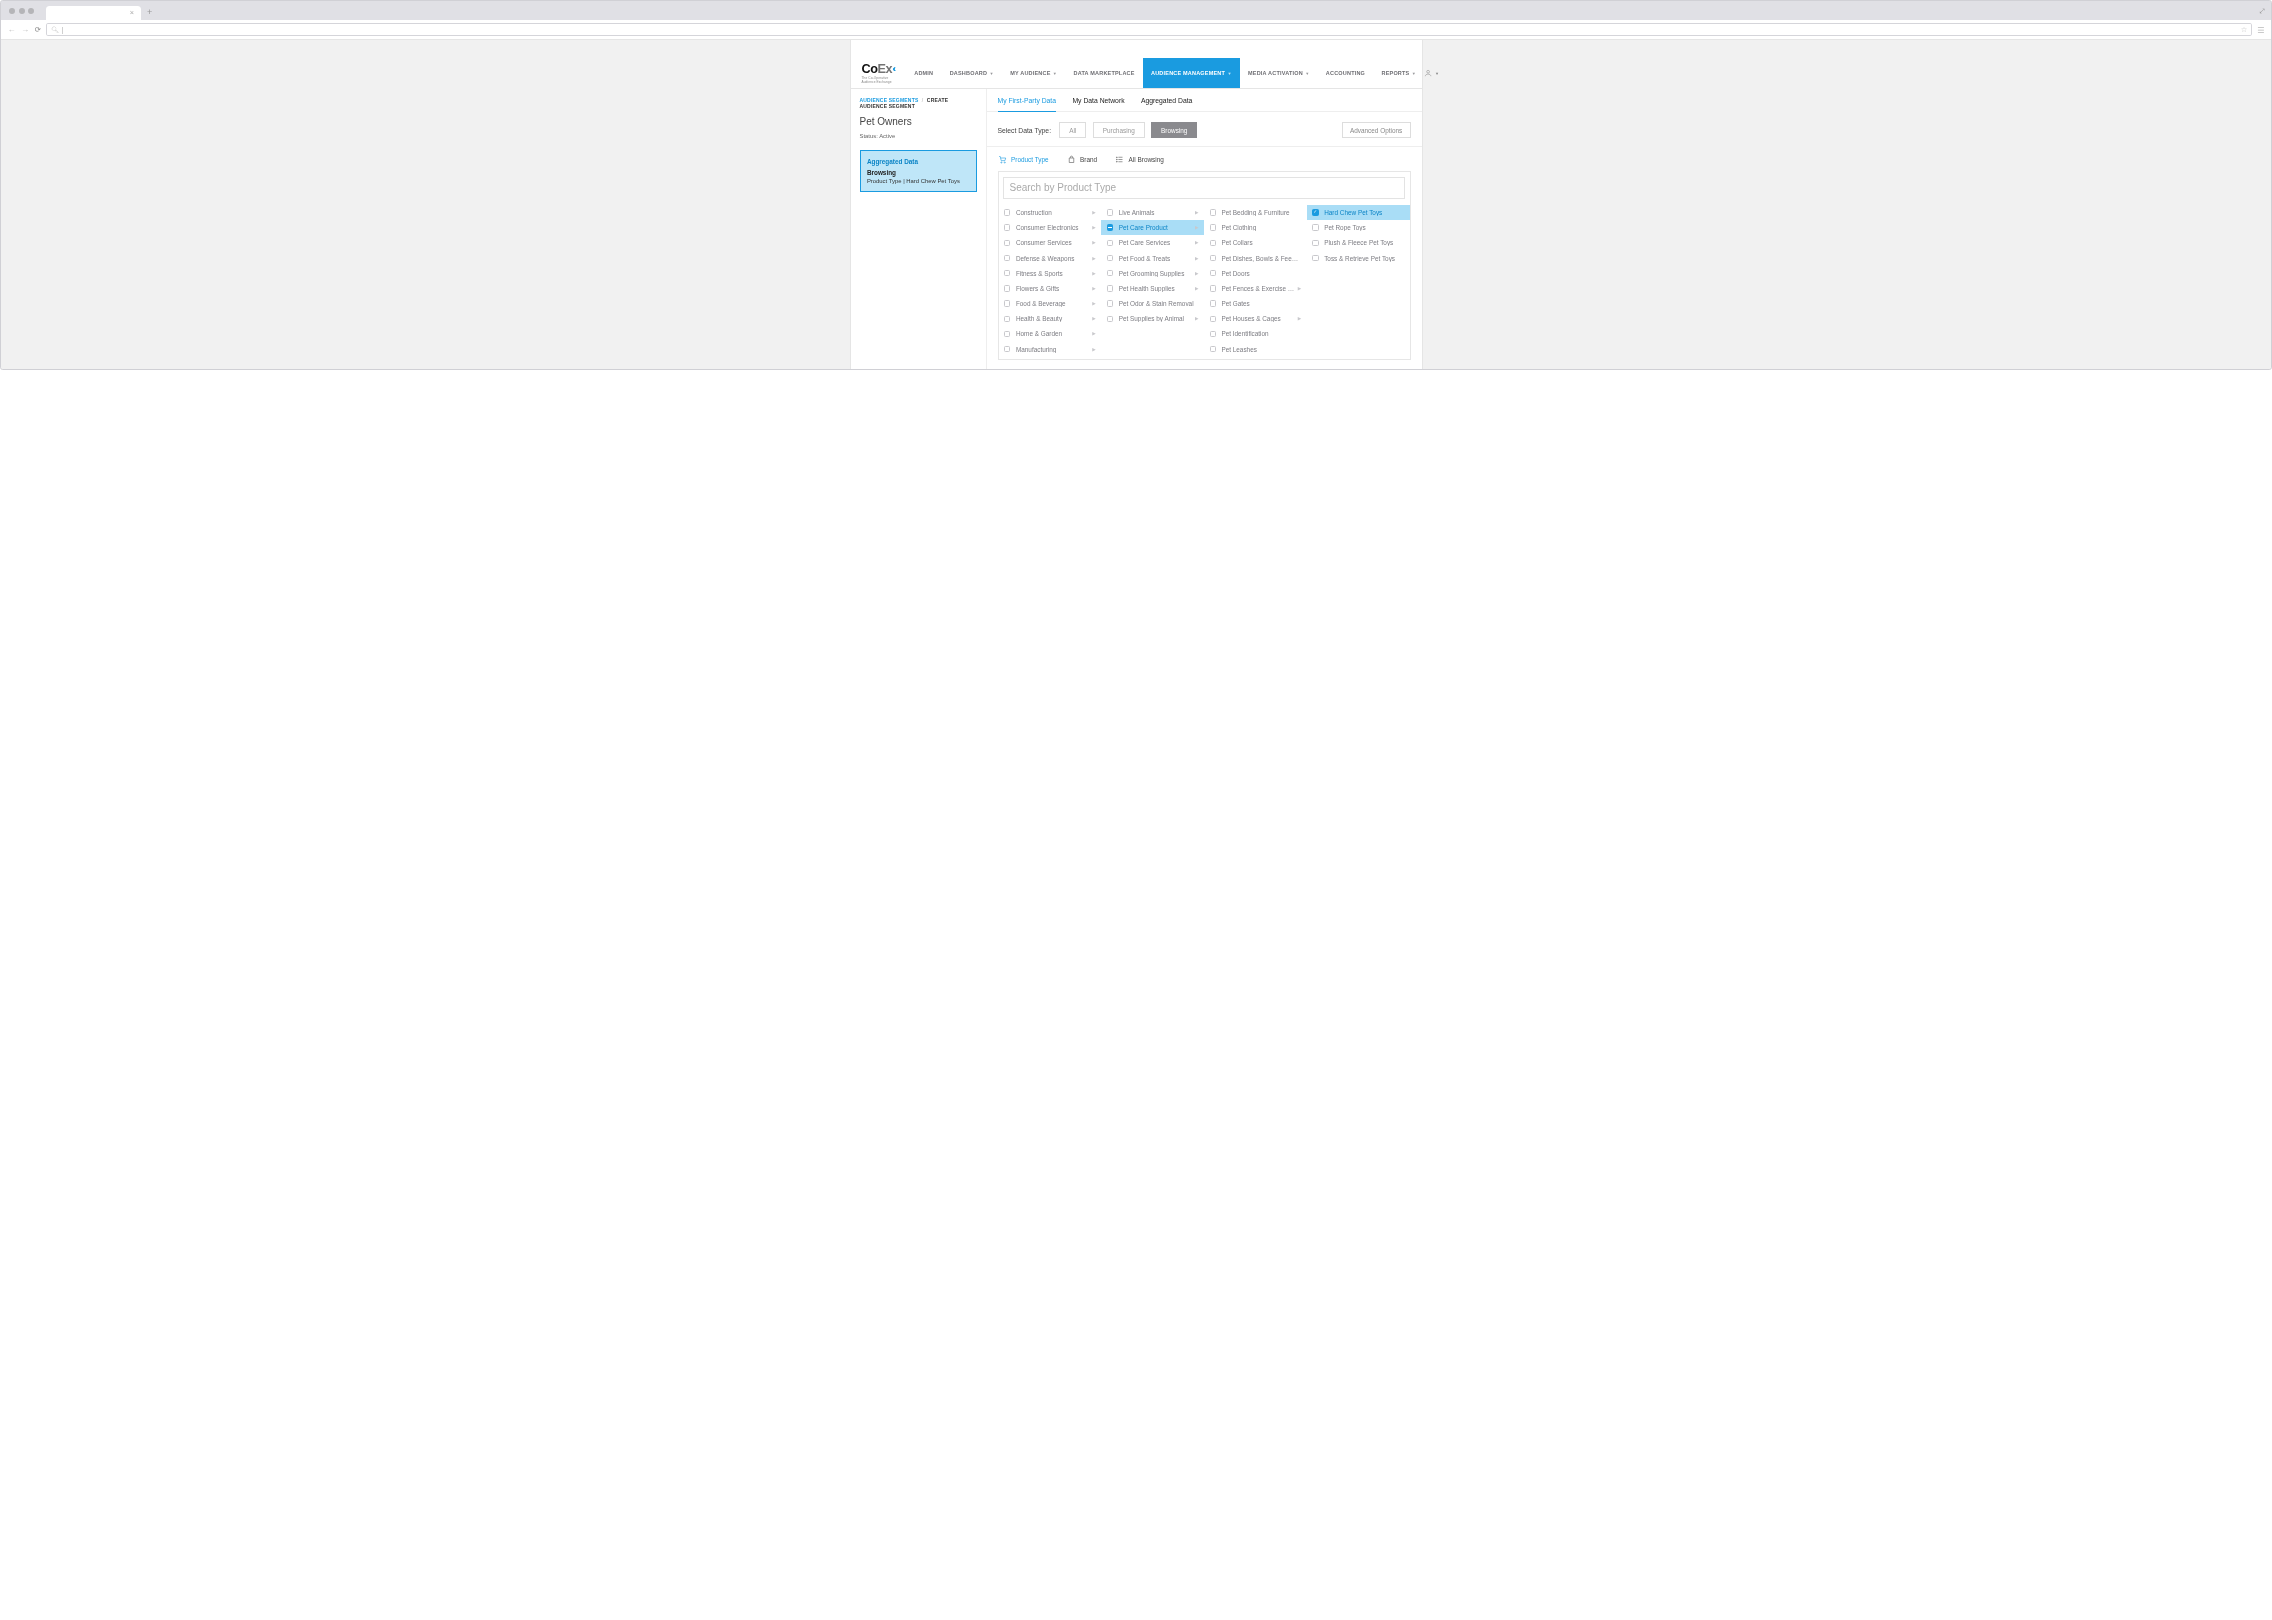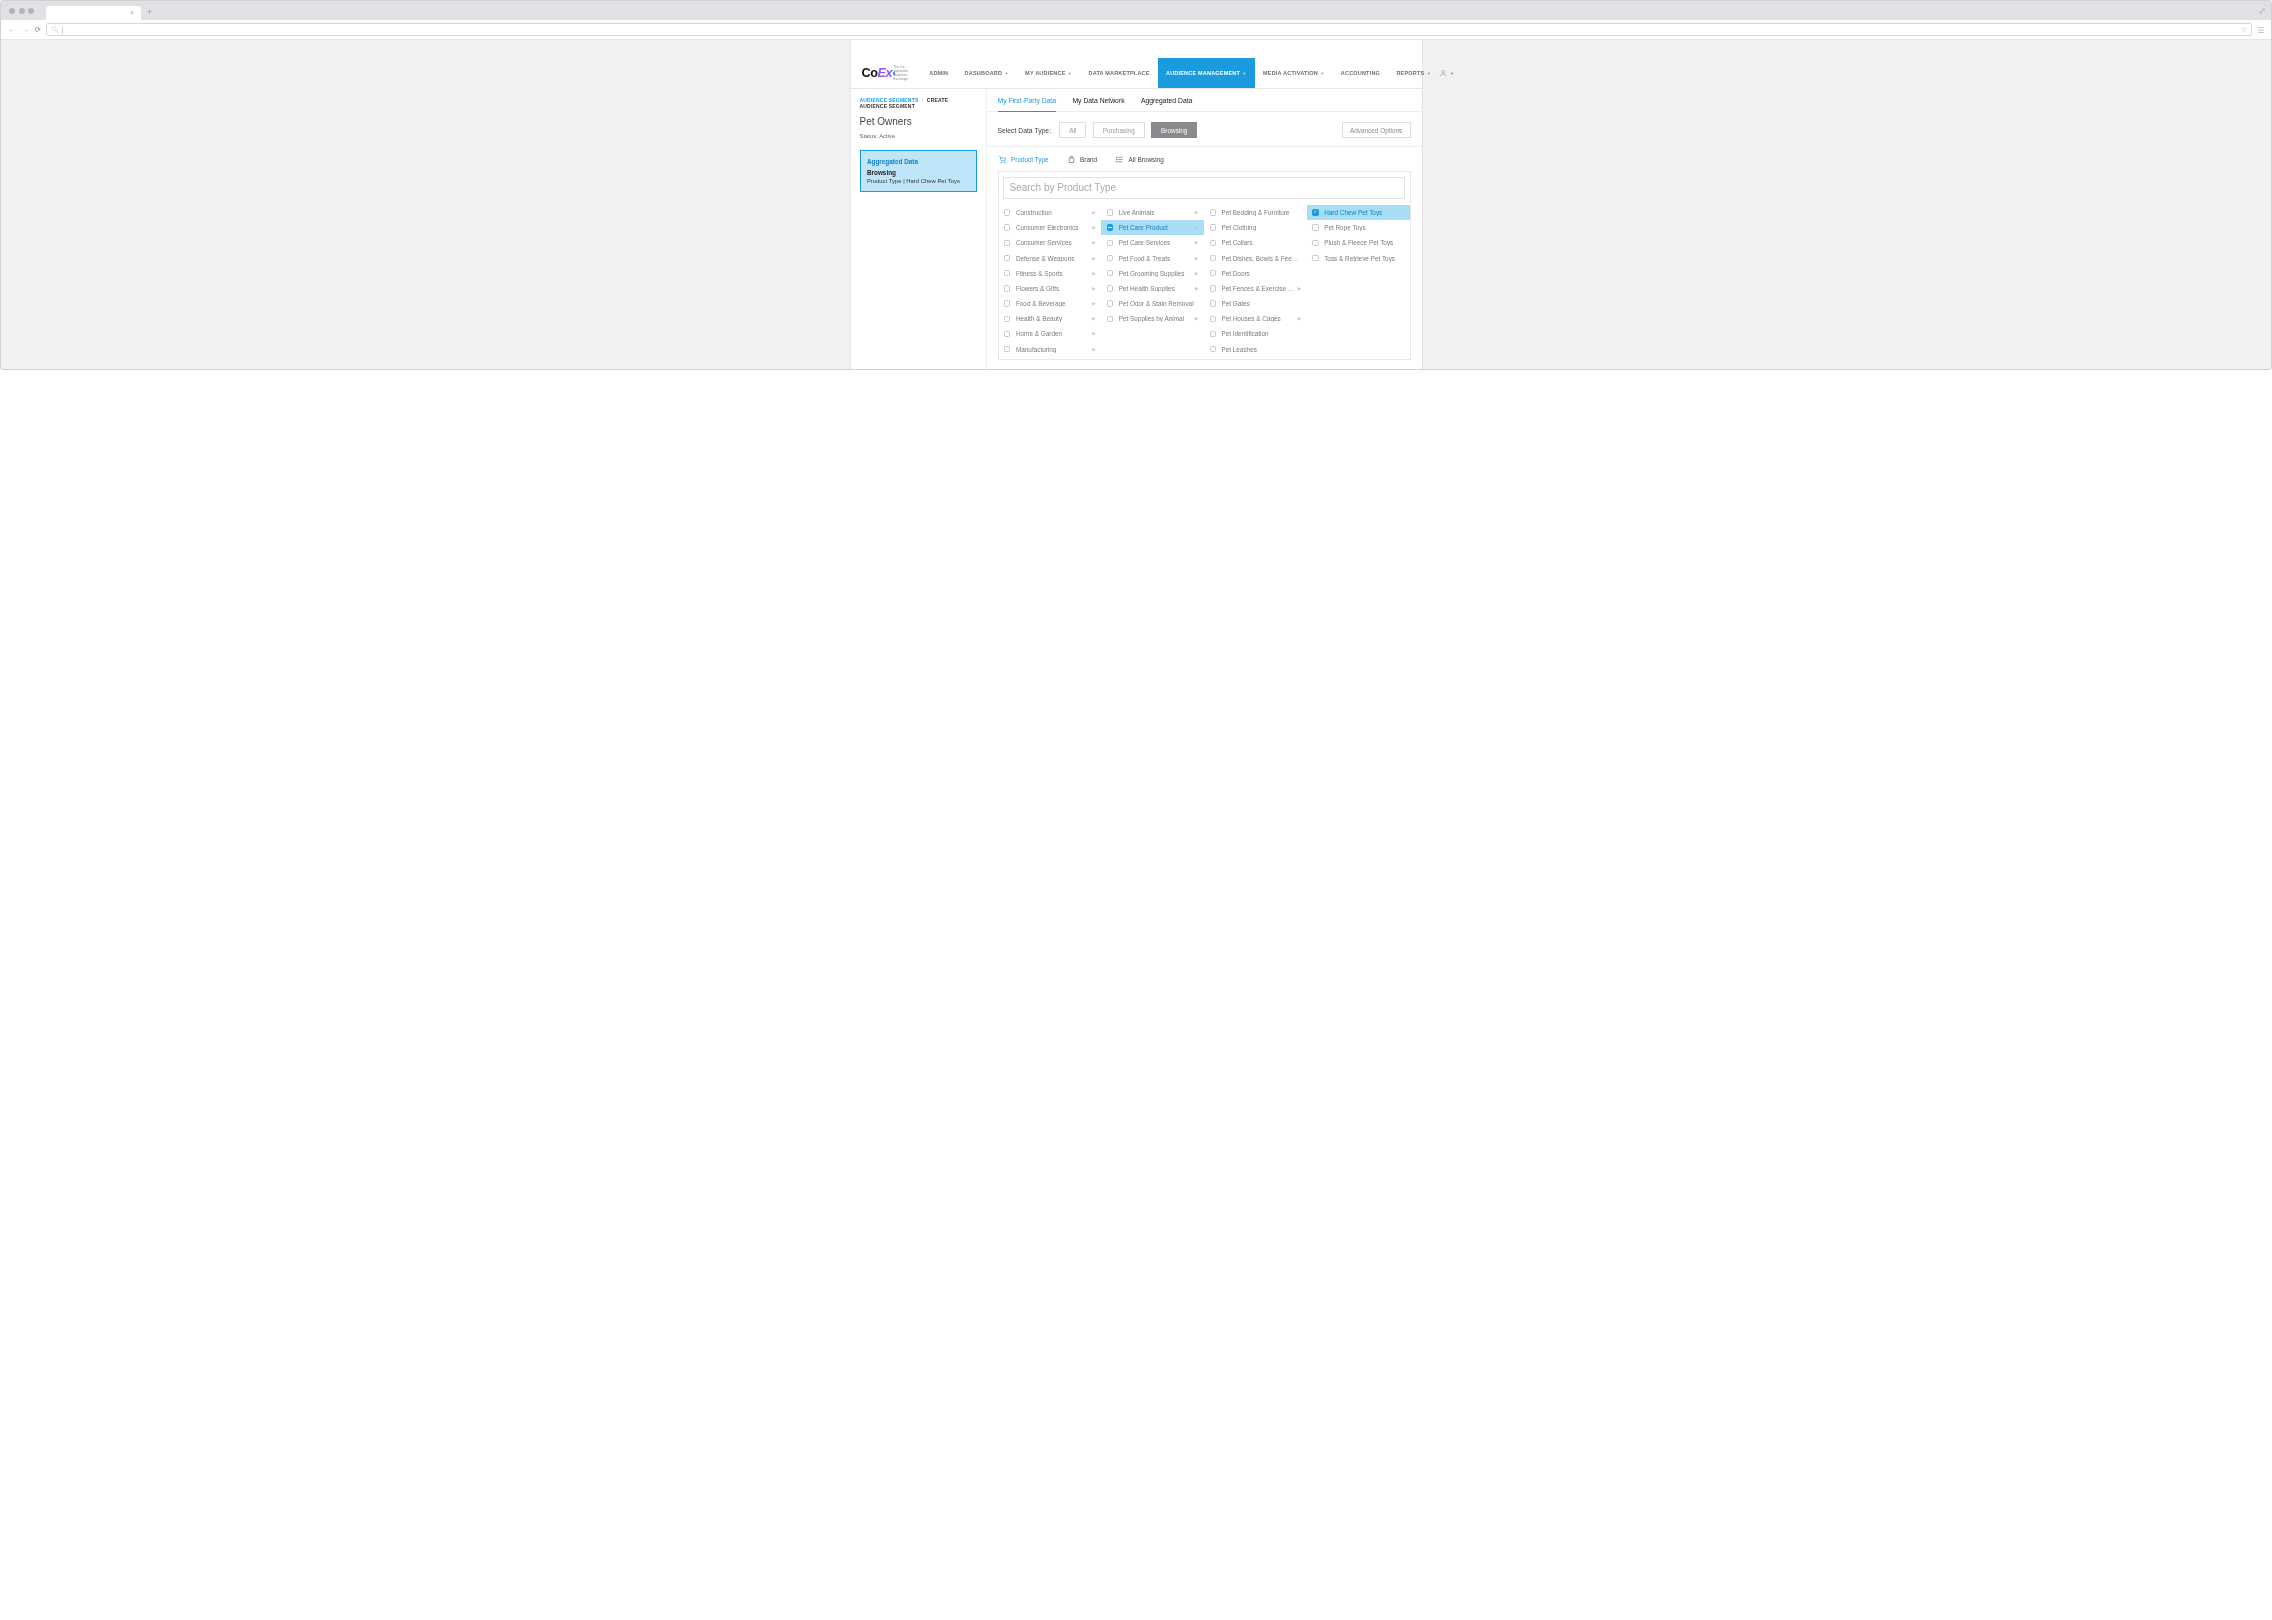--- a/index.html
+++ b/index.html
@@ -20,24 +20,24 @@
 .address-bar .search-glyph { color: #bbb; margin-right: 2.7px; font-size: 6.4px; }
 .star-icon { color: #bbb; font-size: 7.3px; }
 .menu-icon { color: #bbb; font-size: 8.2px; cursor: pointer; }
 
 
 .viewport { background: #f1f1f1; padding: 0 0 0 0; }
 .app { max-width: 573px; margin: 0 auto; background: #fff; border-left: 0.5px solid #e5e5e5; border-right: 0.5px solid #e5e5e5; }
 
 
 .header { display: flex; align-items: center; padding: 18px 11px 0 11px; border-bottom: 0.5px solid #e5e5e5; height: 49px; }
-.logo { display: flex; flex-direction: row; margin-right: 12.7px; }
+.logo { display: flex; flex-direction: column; margin-right: 12.7px; }
 .logo-main { font-size: 12.7px; font-weight: 800; letter-spacing: -0.5px; display: flex; align-items: center; }
 .logo-main .co { color: #111; }
-.logo-main .ex { color: #8b5cf6; font-style: italic; }
+.logo-main .ex { color: #737373; }
 .logo-main .chev { color: #1a9be0; font-size: 9px; margin-left: 0.5px; letter-spacing: -2.7px; }
 .logo-sub { font-size: 3.2px; color: #888; letter-spacing: 0.1px; }
 .nav { display: flex; align-items: stretch; height: 100%; }
 .nav-item { display: flex; align-items: center; padding: 0 8.2px; color: #6e6e73; font-size: 5.5px; font-weight: 600; letter-spacing: 0.2px; cursor: pointer; white-space: nowrap; }
 .nav-item.active { background: #1a9be0; color: #fff; }
 .nav-caret { margin-left: 2.3px; font-size: 4.1px; color: inherit; opacity: 0.7; }
 .header-spacer { flex: 1; }
 .user-menu { display: flex; align-items: center; color: #888; gap: 2.7px; cursor: pointer; padding-right: 3.6px; }
 .user-icon-svg { width: 8.2px; height: 8.2px; stroke: #888; fill: none; stroke-width: 1.6; }
 

